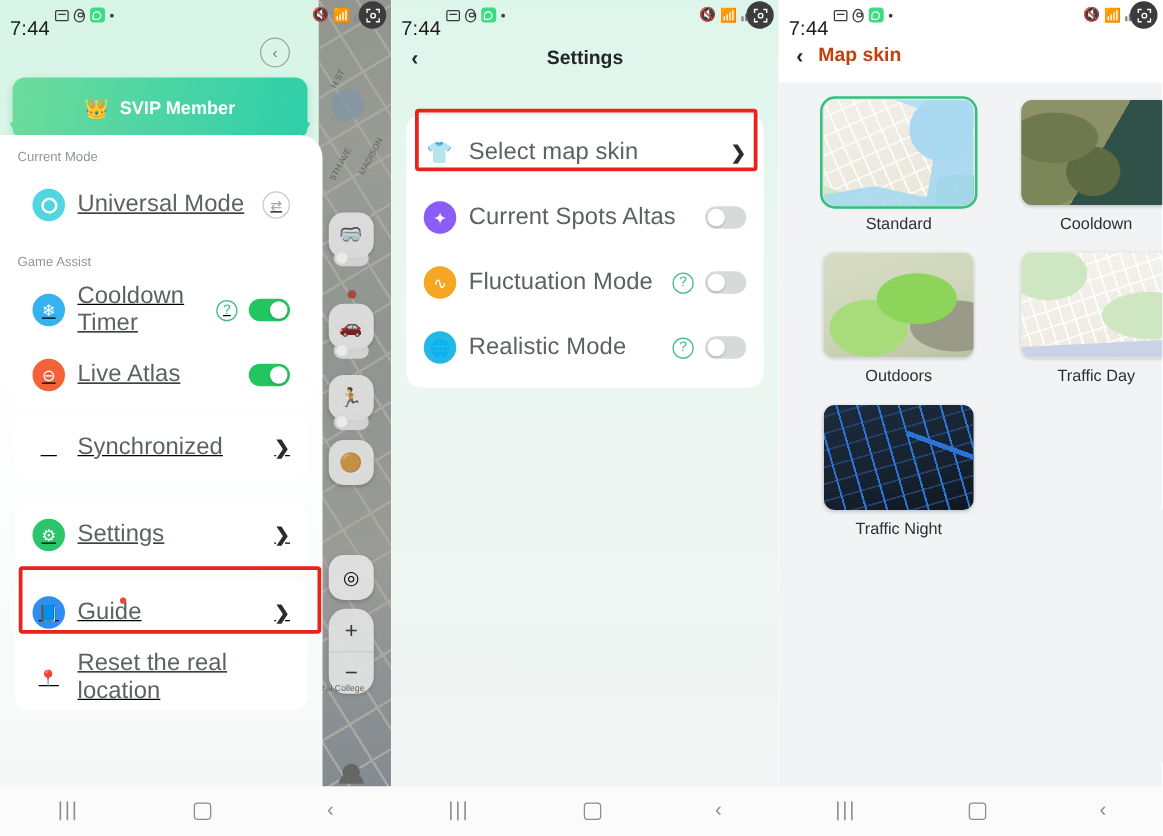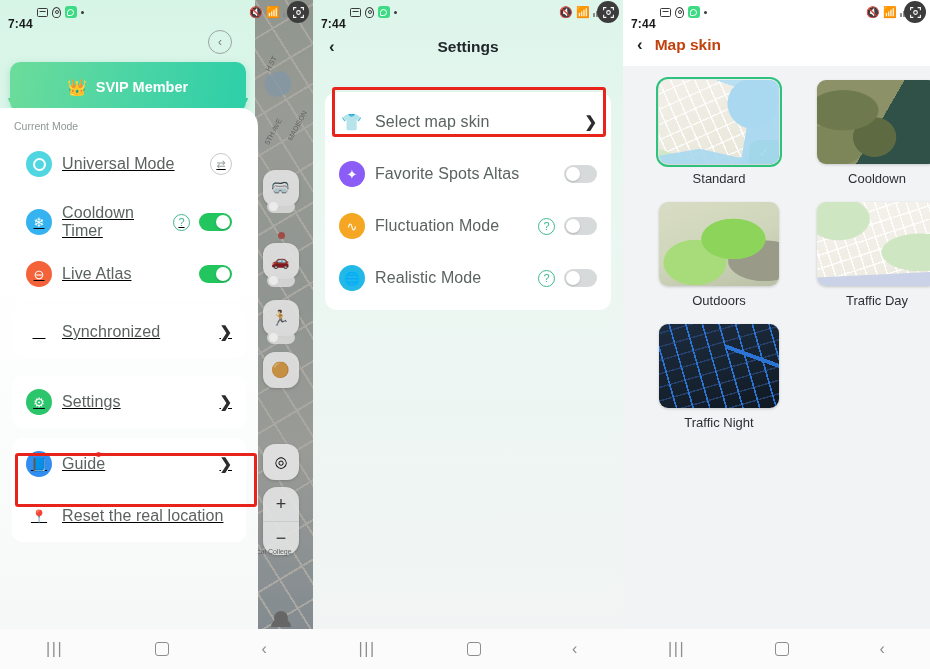--- a/index.html
+++ b/index.html
@@ -15,21 +15,21 @@
   .p2 { width: 310px; }
   .p3 { width: 307px; }
 
   
   .statusbar {
     position: relative; height: 24px; width: 100%;
     display: flex; align-items: center; padding: 0 6px 0 8px;
     font-size: 11.5px; color: #1b1b1b; z-index: 30;
   }
   .sb-left { display: flex; align-items: center; gap: 4px; }
-  .sb-time { font-size: 12px; font-weight: 700; letter-spacing: .2px; margin-top: 24px; }
+  .sb-time { font-size: 16px; font-weight: 400; letter-spacing: .2px; margin-top: 24px; }
   .sb-right { margin-left: auto; display: flex; align-items: center; gap: 3px; }
   .ic { display: inline-block; line-height: 1; }
   .gal-ic { width: 11px; height: 9px; border: 1.3px solid #3a3a3a; border-radius: 1.5px; position: relative; }
   .gal-ic:after { content:""; position:absolute; left:1px; bottom:0.5px; width:6px; height:3px;
      border-top:1.3px solid #3a3a3a; transform: skewX(-20deg); }
   .pin-ic { width: 9px; height: 11px; position: relative; }
   .pin-ic:before { content:""; position:absolute; inset:0; border:1.3px solid #3a3a3a;
      border-radius: 50% 50% 50% 50%/ 58% 58% 42% 42%; }
   .pin-ic:after { content:""; position:absolute; left:3px; top:3.2px; width:2.6px; height:2.6px;
      border:1.2px solid #3a3a3a; border-radius:50%; }
@@ -114,21 +114,21 @@
   .white-sheet {
     position:absolute; left:0; top:108px; width:258px; bottom:0;
     background: linear-gradient(180deg,#ffffff 0%, #ffffff 30%, #f5f7f7 100%);
     border-top-left-radius:0; border-top-right-radius:18px;
   }
   .sec-label { font-size:10.5px; color:#8e9794; padding:0 0 0 14px; }
   .card { background:#fff; border-radius:10px; margin:0 12px;text-decoration:underline; }
   .row { display:flex; align-items:center; height:52px; padding:0 14px; position:relative; }
   .row .ricon { width:26px; height:26px; border-radius:50%; flex:none; margin-right:10px;
     display:flex; align-items:center; justify-content:center; color:#fff; font-size:13px; }
-  .row .rlabel { font-size:16px; color:#5a6360; flex:1; letter-spacing:.1px; }
+  .row .rlabel { font-size:19px; color:#5a6360; flex:1; letter-spacing:.1px; }
   .chev { color:#2c2c2c; font-size:15px; font-weight:bold; }
   .toggle { width:33px; height:18px; border-radius:10px; position:relative; flex:none; }
   .toggle.on { background:#22c55e; }
   .toggle.off { background:#d6dada; }
   .toggle i { position:absolute; top:2px; width:14px; height:14px; border-radius:50%; background:#fff;
      box-shadow:0 1px 2px rgba(0,0,0,.18); }
   .toggle.on i { right:2px; } .toggle.off i { left:2px; }
   .qmark { width:17px; height:17px; border-radius:50%; border:1.4px solid #3fb98c; color:#3fb98c;
     font-size:11px; display:flex; align-items:center; justify-content:center; margin-right:9px; flex:none; }
   .hl-red { position:absolute; border:3px solid #e8231c; border-radius:3px; z-index:20; pointer-events:none; }
@@ -305,20 +305,21 @@
 
         <div class="sec-label">Current Mode</div>
         <div class="card" style="margin-top:6px;">
           <div class="row">
             <span class="ricon ic-pin-cyan"></span>
             <span class="rlabel">Universal Mode</span>
             <span class="swapbtn">⇄</span>
           </div>
         </div>
 
+        <div class="sec-label" style="margin-top:14px;">Game Assist</div>
         <div class="card" style="margin-top:6px;">
           <div class="row">
             <span class="ricon ic-snow">❄</span>
             <span class="rlabel">Cooldown Timer</span>
             <span class="qmark">?</span>
             <span class="toggle on">
                 <i></i>
               </span>
           </div>
           <div class="row">
@@ -407,21 +408,21 @@
     </div>
 
     <div class="p2-card">
       <div class="row">
         <span class="ricon" style="background:transparent; color:#2ec27e; font-size:17px;">👕</span>
         <span class="rlabel">Select map skin</span>
         <span class="chev">❯</span>
       </div>
       <div class="row">
         <span class="ricon" style="background:#8b5cf6;">✦</span>
-        <span class="rlabel">Favorite Spots Altas</span>
+        <span class="rlabel">Current Spots Altas</span>
         <span class="toggle off">
             <i></i>
           </span>
       </div>
       <div class="row">
         <span class="ricon" style="background:#f5a623;">∿</span>
         <span class="rlabel">Fluctuation Mode</span>
         <span class="qmark">?</span>
         <span class="toggle off">
             <i></i>

